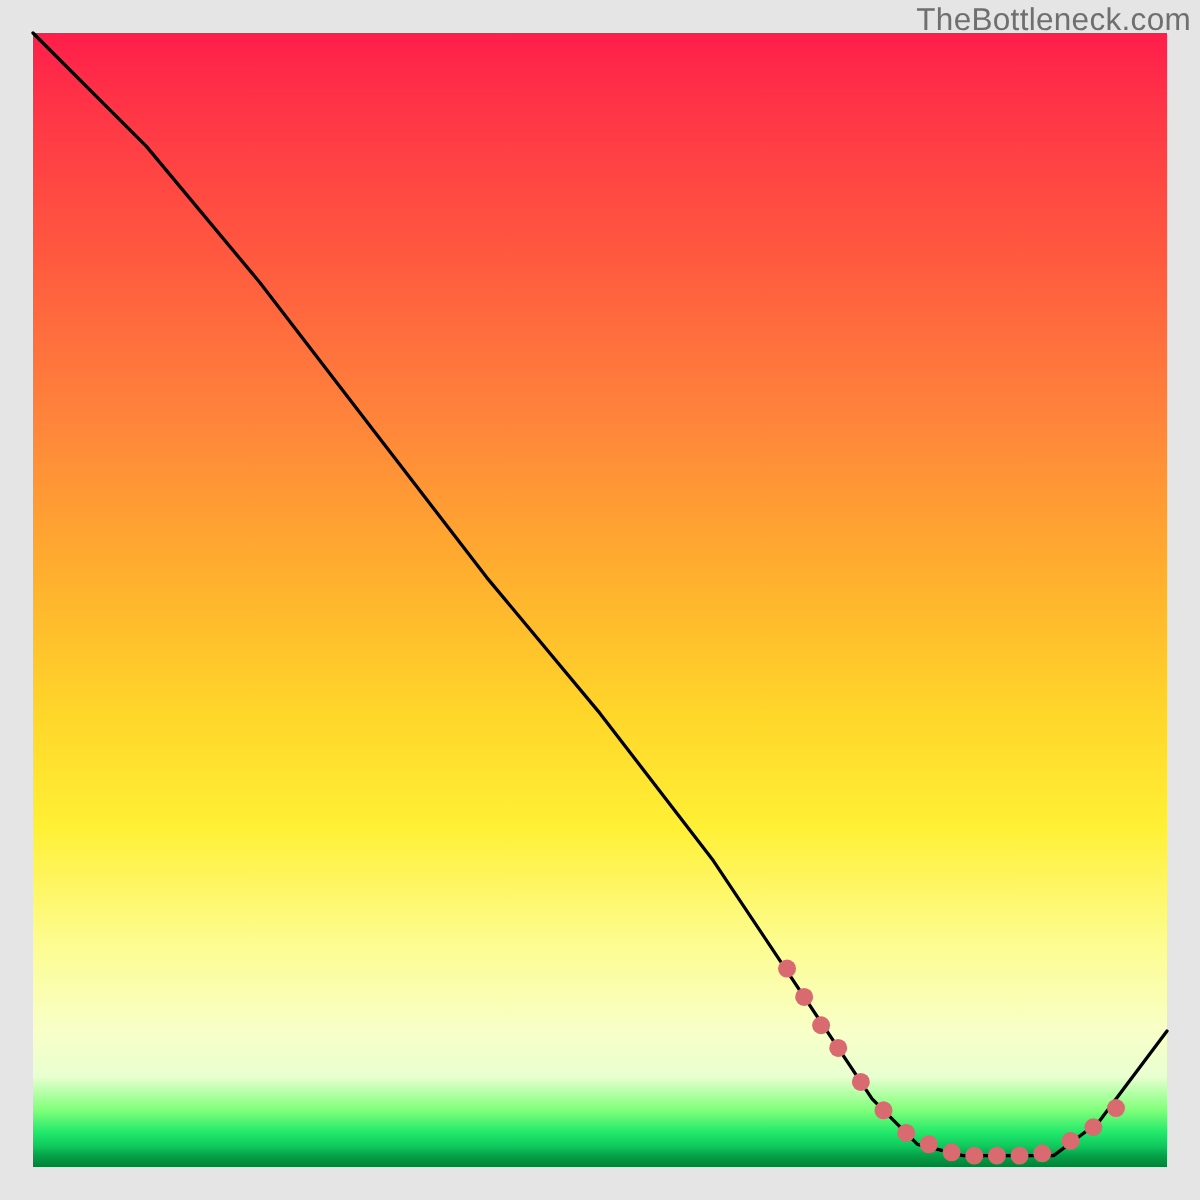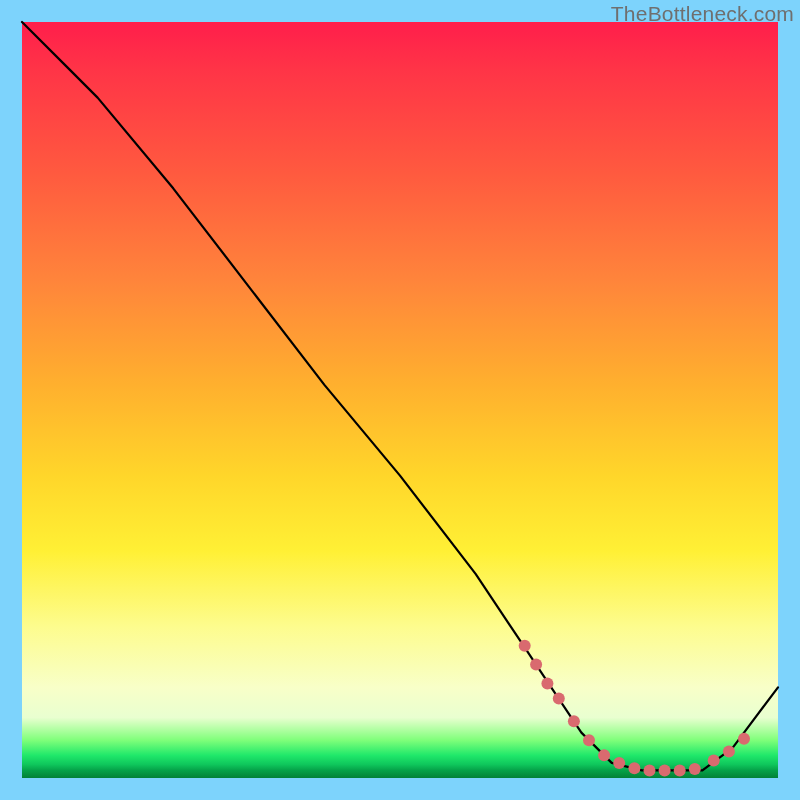--- a/index.html
+++ b/index.html
@@ -8,21 +8,21 @@
     width: 800px;
     height: 800px;
     background: #000;
     overflow: hidden;
     font-family: Arial, Helvetica, sans-serif;
   }
   .frame {
     position: relative;
     width: 800px;
     height: 800px;
-    background: #7dd3fc;
+    background: #e5e5e5;
   }
   .plot {
     position: absolute;
     left: 22px;
     top: 22px;
     width: 756px;
     height: 756px;
     
     background: linear-gradient(
       to bottom,

